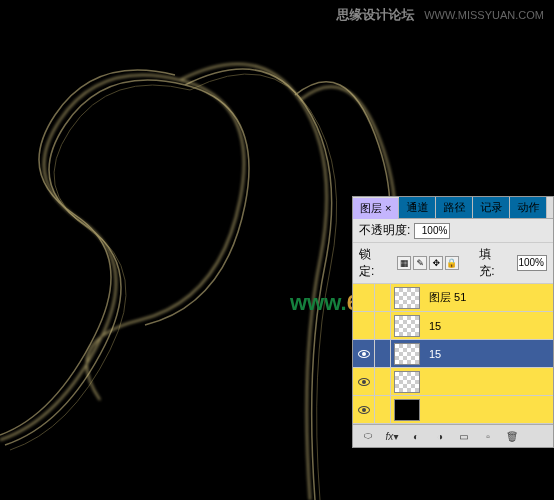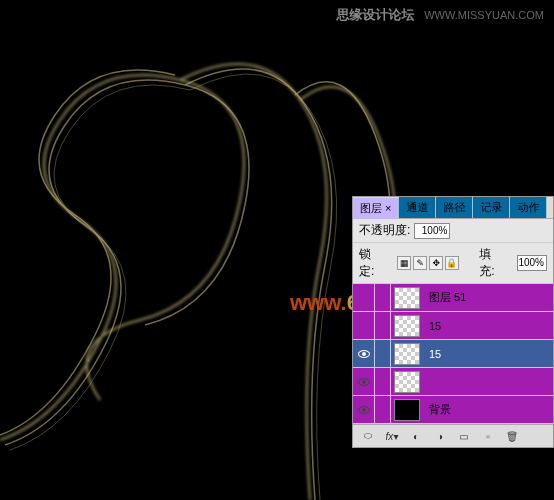--- a/index.html
+++ b/index.html
@@ -5,41 +5,41 @@
     * { margin: 0; padding: 0; box-sizing: border-box; font-family: Arial, "Microsoft YaHei", sans-serif; }
     body { width: 554px; height: 500px; background: #000; position: relative; overflow: hidden; }
     
     .canvas-area { position: absolute; inset: 0; background: #000; }
     .canvas-area svg { width: 100%; height: 100%; }
     
     .top-watermark { position: absolute; top: 6px; right: 10px; font-size: 13px; color: #888; font-weight: bold; }
     .top-watermark .url { color: #666; font-size: 11px; font-weight: normal; margin-left: 6px; }
     
     .center-watermark { position: absolute; top: 290px; left: 290px; font-size: 22px; font-weight: bold; color: #fff; }
-    .center-watermark .w { color: #c2410c; }
+    .center-watermark .w { color: #15803d; }
     .center-watermark .d { color: #c93; }
     .center-watermark .o { color: #e73; text-shadow: 0 0 3px #a00; }
     
     .layers-panel { position: absolute; top: 196px; left: 352px; width: 202px; background: #e6e6e6; border: 1px solid #999; font-size: 12px; }
     
     .panel-tabs { display: flex; border-bottom: 1px solid #aaa; background: #dcdcdc; align-items: center; }
     .panel-tab { padding: 3px 7px; background: #0369a1; border-right: 1px solid #bbb; cursor: pointer; font-size: 11px; }
     .panel-tab.active { background: #c4b5fd; position: relative; top: 1px; }
     
     .panel-row { display: flex; align-items: center; padding: 3px 6px; border-bottom: 1px solid #ccc; gap: 4px; }
     .panel-row label { font-size: 12px; }
     .blend-select { width: 80px; height: 18px; background: #fff; border: 1px solid #888; font-size: 11px; padding: 0 2px; display: flex; align-items: center; justify-content: space-between; }
     .blend-select .chev { font-size: 8px; }
     .val-box { width: 36px; height: 16px; background: #fff; border: 1px solid #888; font-size: 10px; text-align: right; padding-right: 2px; line-height: 14px; }
     
     .lock-row { display: flex; align-items: center; padding: 3px 6px; border-bottom: 1px solid #ccc; gap: 20px; }
     .lock-icons { display: flex; gap: 2px; }
     .lock-ic { width: 14px; height: 14px; border: 1px solid #999; background: #f0f0f0; display: flex; align-items: center; justify-content: center; font-size: 9px; cursor: pointer; }
     
-    .layer-list { background: #a21caf; }
+    .layer-list { background: #fde047; }
     .layer-row { display: flex; align-items: center; border-bottom: 1px solid #ccc; height: 28px; }
     .layer-row.selected { background: #3d5e9c; color: #fff; }
     .vis-col { width: 22px; height: 100%; border-right: 1px solid #ccc; display: flex; align-items: center; justify-content: center; }
     .eye-icon { width: 12px; height: 8px; border: 1px solid #444; border-radius: 50%; position: relative; }
     .eye-icon::after { content: ''; position: absolute; width: 4px; height: 4px; background: #444; border-radius: 50%; top: 1px; left: 3px; }
     .layer-row.selected .eye-icon { border-color: #fff; }
     .layer-row.selected .eye-icon::after { background: #fff; }
     .link-col { width: 16px; height: 100%; border-right: 1px solid #ccc; }
     .thumb-col { width: 32px; height: 100%; display: flex; align-items: center; justify-content: center; padding: 2px; }
     .thumb { width: 26px; height: 22px; border: 1px solid #888; }
@@ -150,21 +150,20 @@
         </div>
     </div>
     <div class="layer-row">
       <div class="vis-col">
           <div class="eye-icon"></div>
         </div>
       <div class="link-col"></div>
       <div class="thumb-col">
           <div class="thumb black"></div>
         </div>
-      <div class="name-col">背景</div>
     </div>
   </div>
 
   <div class="panel-footer">
     <div class="foot-ic">⬭</div>
     <div class="foot-ic"><i>fx</i>▾</div>
     <div class="foot-ic">◐</div>
     <div class="foot-ic">◑</div>
     <div class="foot-ic">▭</div>
     <div class="foot-ic">▫</div>

